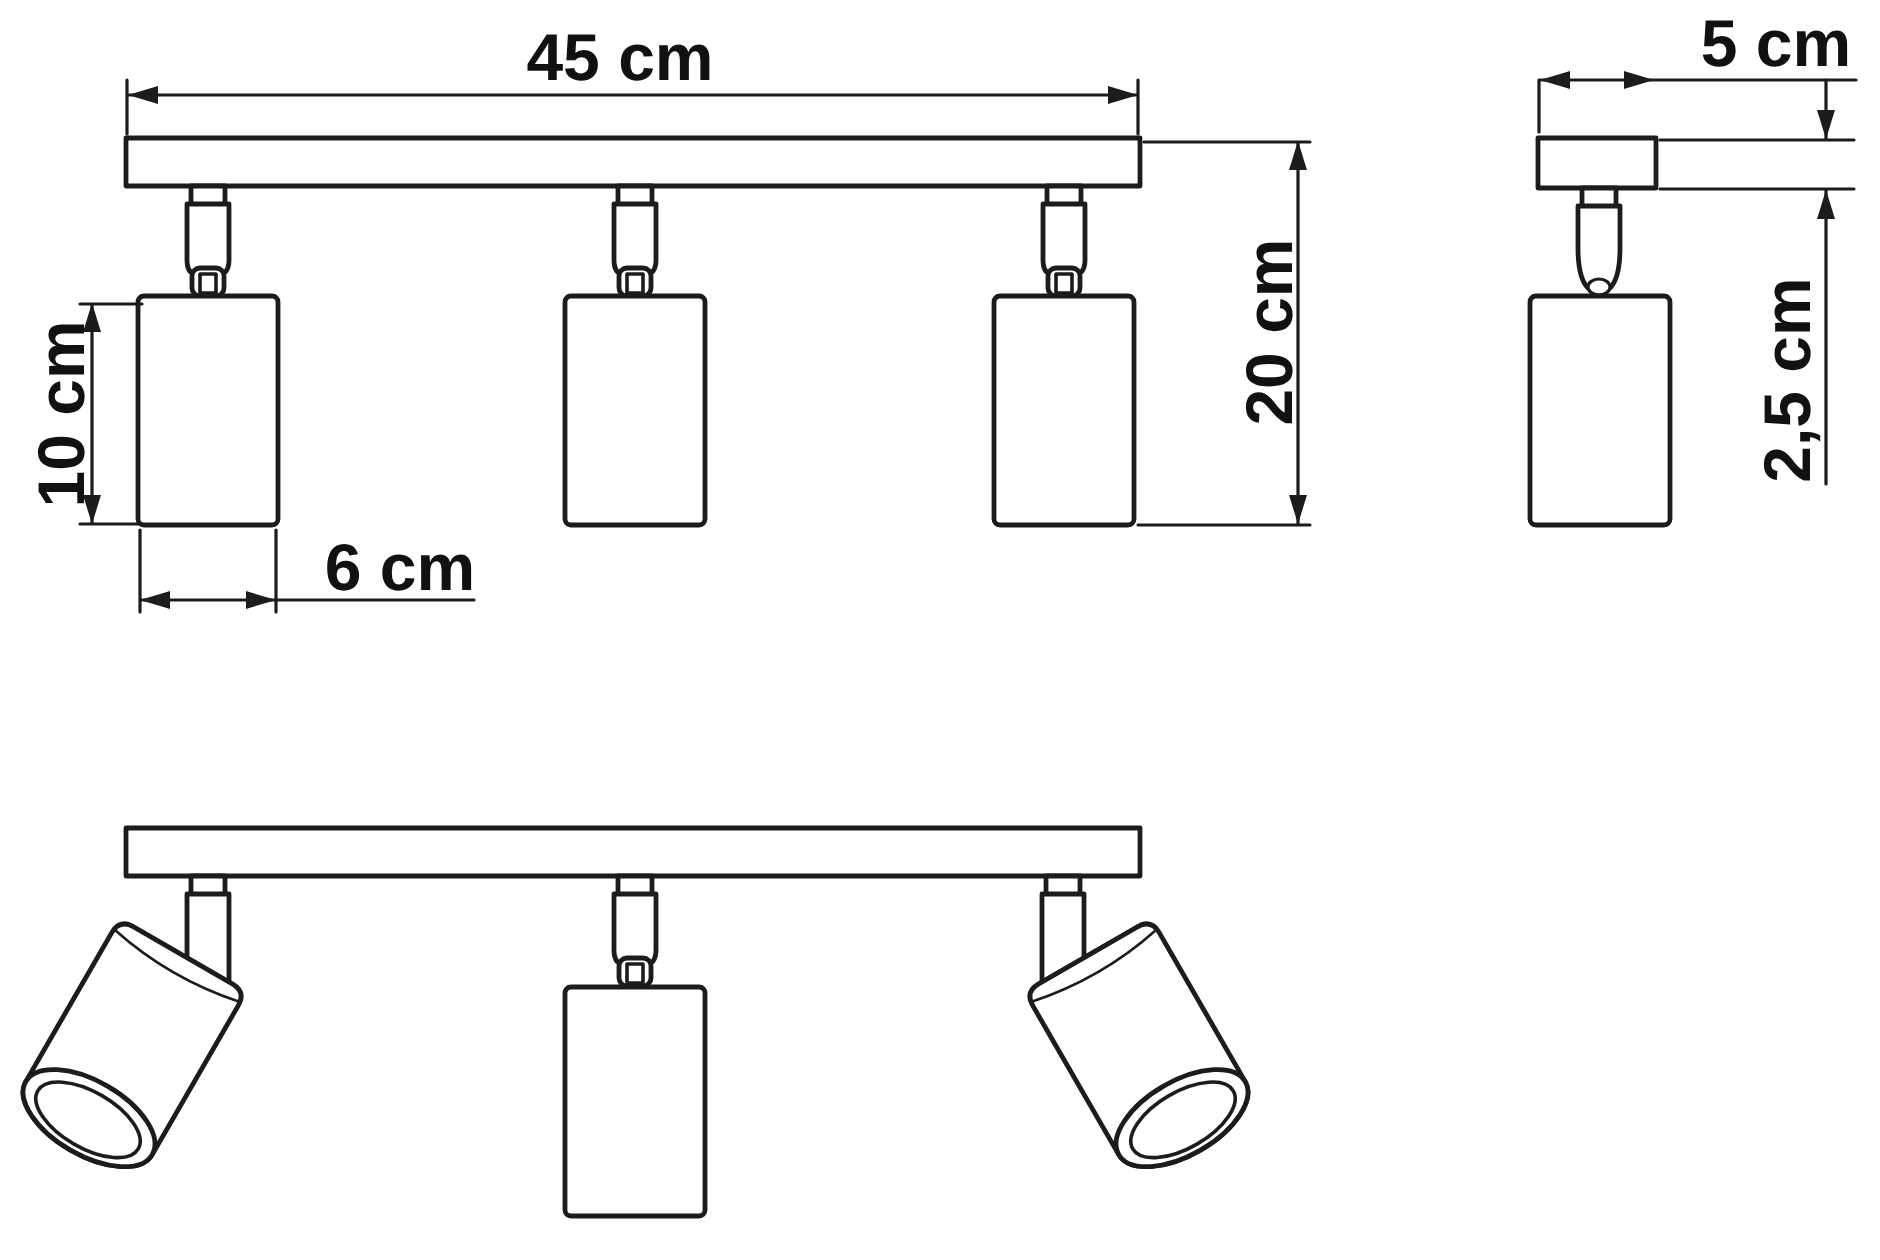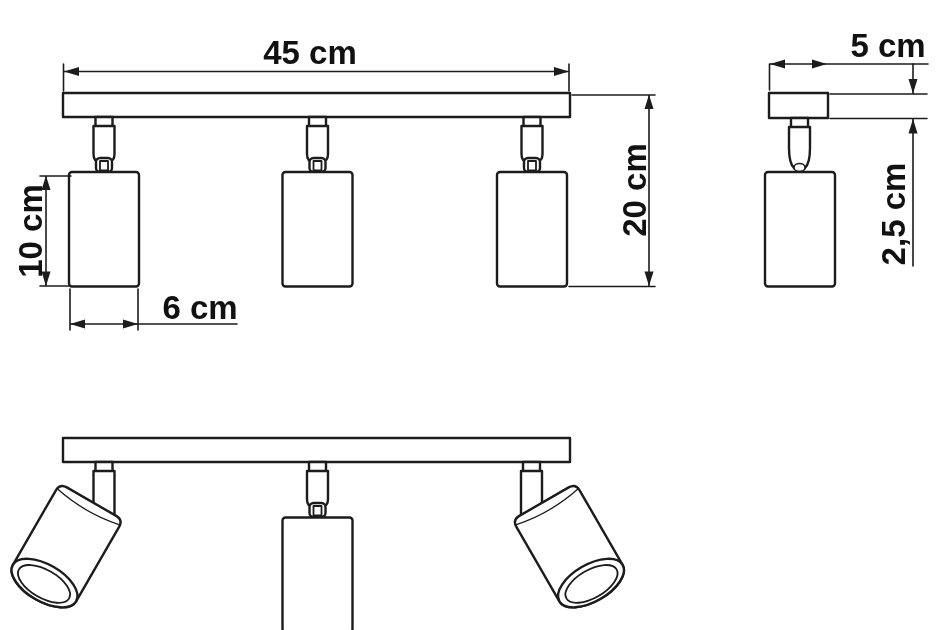--- a/index.html
+++ b/index.html
@@ -1,18 +1,18 @@
 <!DOCTYPE html>
 <html style="--line: #1c1c1c; --text: #111111; --background: #ffffff;"><head>
 <meta charset="utf-8">
 <style>
   :root { --line:#1c1c1c; --text:#111111; --background:#ffffff; }
   html,body { margin:0; padding:0; }
   body { background:var(--background); width:940px; height:630px; overflow:hidden; }
-  .stage { position:relative; width:940px; height:591px; background:var(--background);margin-top:24px; }
+  .stage { position:relative; width:940px; height:591px; background:var(--background); }
   svg { display:block; }
   .draw { stroke:var(--line); fill:#ffffff; stroke-width:2.4; stroke-linejoin:round; stroke-linecap:round; }
   .dim  { stroke:var(--line); fill:none; stroke-width:1.6; stroke-linecap:round; }
   .arrow { fill:var(--line); stroke:none; }
   .dim-text { font-family:"Liberation Sans", sans-serif; font-weight:bold; font-size:33px; fill:var(--text); }
 </style>
 </head>
 <body>
 
 <div class="stage">

